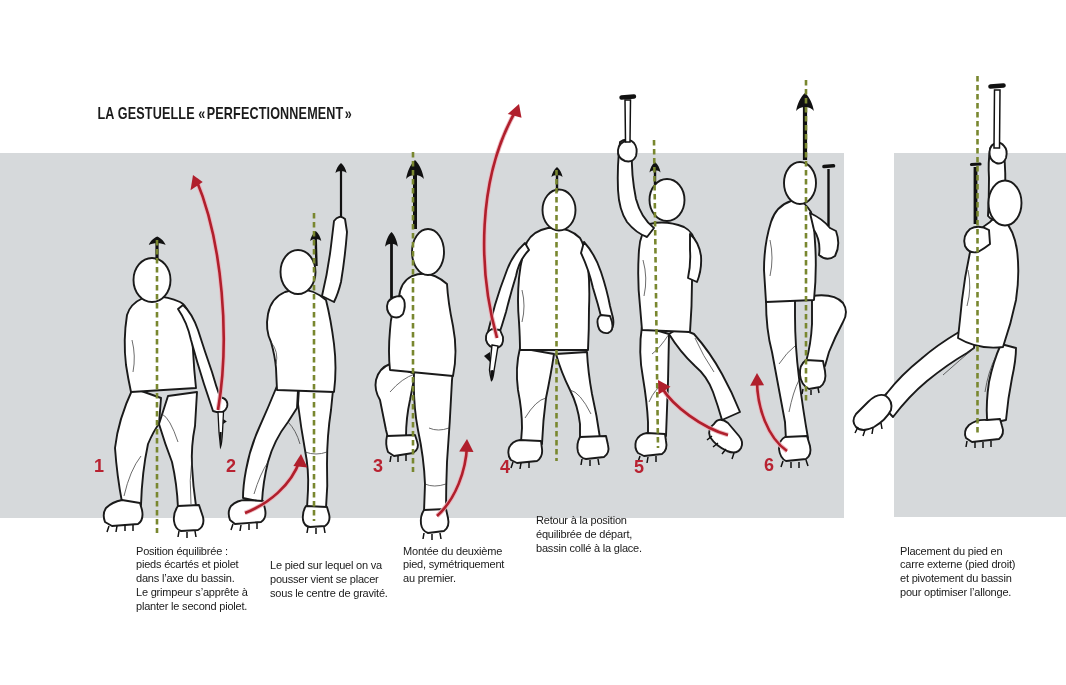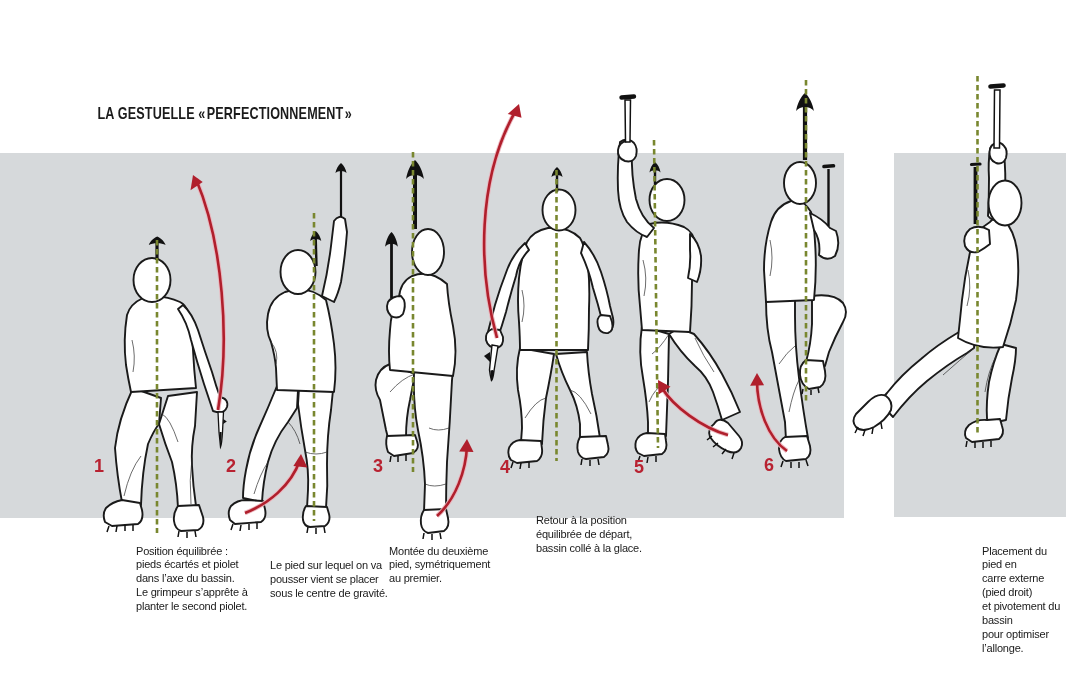--- a/index.html
+++ b/index.html
@@ -257,15 +257,15 @@
   <text x="226" y="472">2</text>
   <text x="373" y="472">3</text>
   <text x="500" y="473">4</text>
   <text x="634" y="473">5</text>
   <text x="764" y="471">6</text>
 </g>
 </svg>
 
 <div class="cap" style="left:99px;top:544.5px;">Position équilibrée :<br>pieds écartés et piolet<br>dans l’axe du bassin.<br>Le grimpeur s’apprête à<br>planter le second piolet.</div>
 <div class="cap" style="left:233px;top:559px;">Le pied sur lequel on va<br>pousser vient se placer<br>sous le centre de gravité.</div>
-<div class="cap" style="left:352px;top:544.5px;">Montée du deuxième<br>pied, symétriquement<br>au premier.</div>
+<div class="cap" style="left:366px;top:544.5px;">Montée du deuxième<br>pied, symétriquement<br>au premier.</div>
 <div class="cap" style="left:499px;top:514px;">Retour à la position<br>équilibrée de départ,<br>bassin collé à la glace.</div>
-<div class="cap" style="left:945px;top:544.5px;">Placement du pied en<br>carre externe (pied droit)<br>et pivotement du bassin<br>pour optimiser l’allonge.</div>
+<div class="cap" style="left:863px;top:544.5px;">Placement du pied en<br>carre externe (pied droit)<br>et pivotement du bassin<br>pour optimiser l’allonge.</div>
 
 </body></html>

